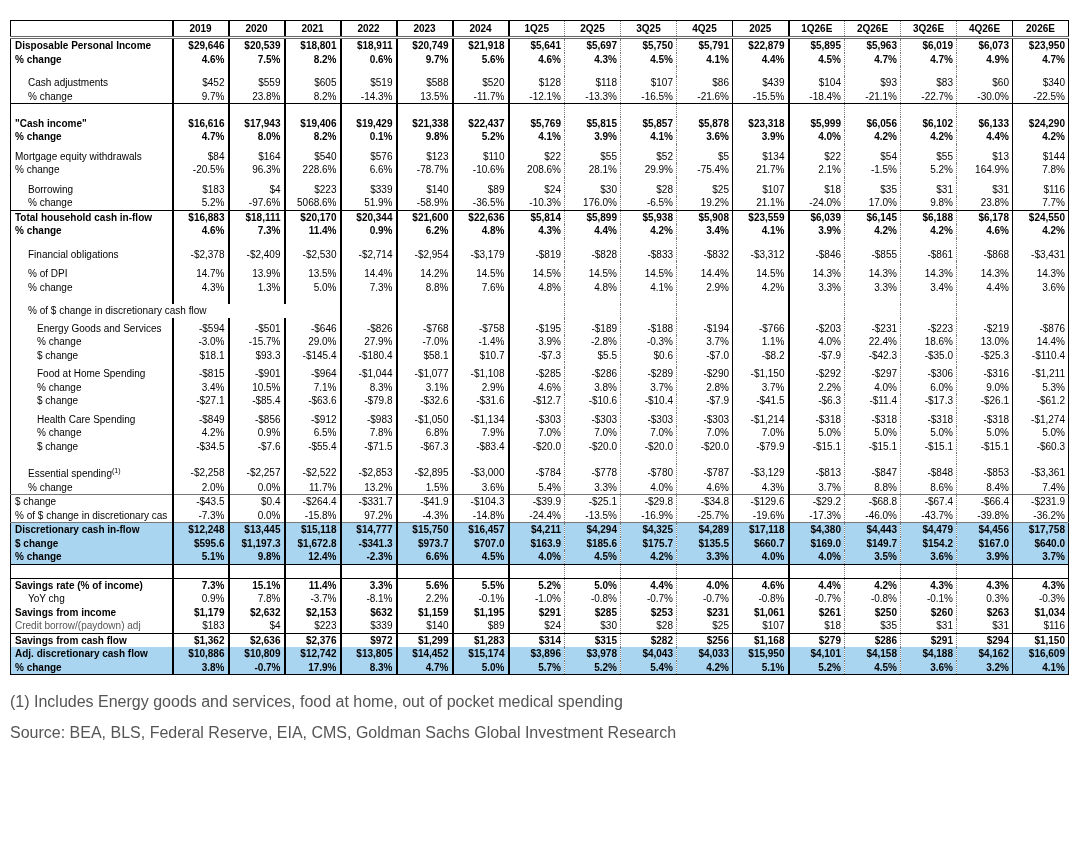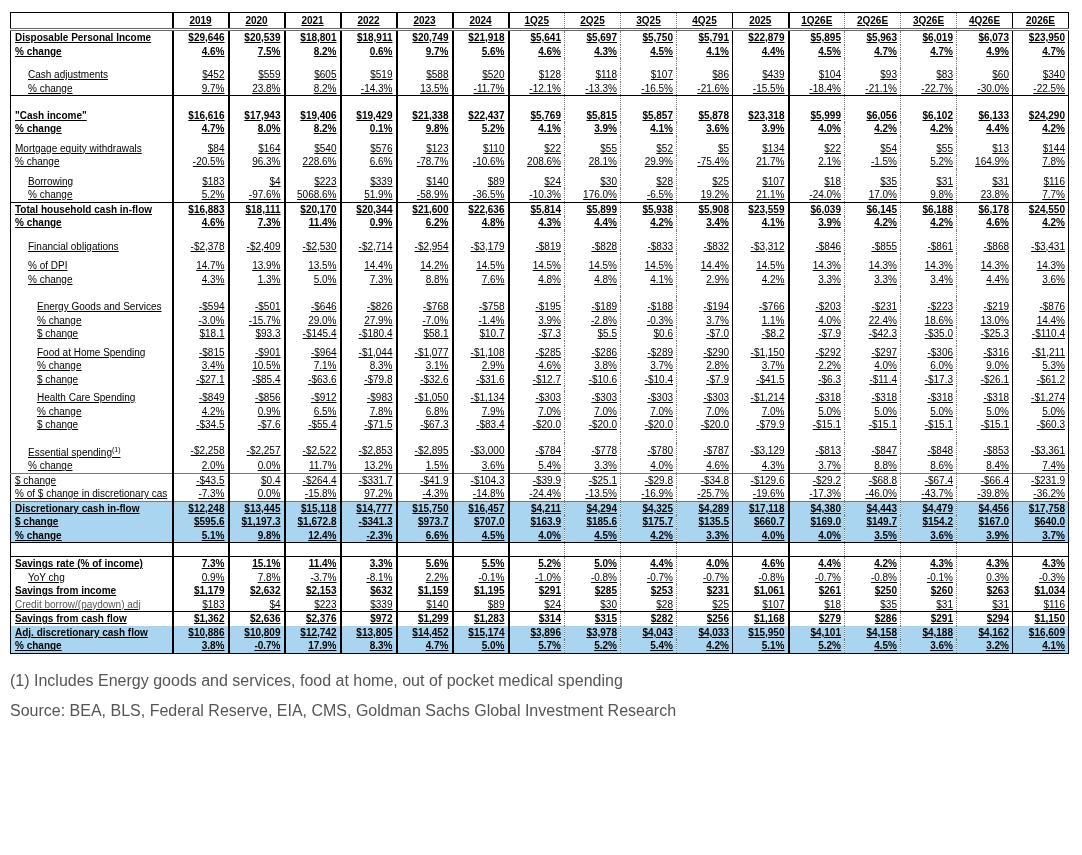--- a/index.html
+++ b/index.html
@@ -1,20 +1,20 @@
 <!DOCTYPE html>
 <html style="--hl: #aad5f0;"><head>
 <meta charset="utf-8">
 <style>
   html,body{margin:0;padding:0;background:#ffffff;}
   body{width:1082px;font-family:"Liberation Sans","DejaVu Sans",sans-serif;color:#000;}
   .page{padding:8px 10px 10px 10px;}
   .title{font-size:17.5px;font-weight:bold;color:#1b1b1b;line-height:1.85;margin:2px 0 14px 0;letter-spacing:-0.2px;}
   .title div{white-space:nowrap;}
-  table{border-collapse:collapse;table-layout:fixed;width:912px;border:1.5px solid #000;margin-top:4px;text-decoration:underline;}
+  table{border-collapse:collapse;table-layout:fixed;width:912px;border:1.5px solid #000;margin-top:12px;}
   td{font-size:10px;line-height:13.5px;height:13.5px;padding:0 3px 0 0;text-align:right;overflow:hidden;white-space:nowrap;vertical-align:middle;}
   thead td{font-weight:bold;text-align:center;border-bottom:3px double #666;height:15px;padding:0;}
   td.lbl{text-align:left;padding-left:4px;padding-right:10px;}
   td.i1{padding-left:17px;}
   td.i2{padding-left:26px;}
   tr.bold td{font-weight:bold;}
   tr.hl td{background:var(--hl,#aad5f0);}
   tr.line td{border-top:1.5px solid #000;}
   tr.thinline td{border-top:1px solid #777;}
   tr.spacer td{height:auto;}
@@ -486,20 +486,37 @@
           <td class="q"></td>
           <td class="q"></td>
           <td class="e"></td>
           <td class="t"></td>
           <td class="q"></td>
           <td class="q"></td>
           <td class="q"></td>
           <td class="e"></td>
           <td class=""></td>
         </tr>
+        <tr class="">
+          <td class="lbl  i1" colspan="3"><span>% of $ change in discretionary cash flow</span></td>
+          <td class="y"></td>
+          <td class="y"></td>
+          <td class="y"></td>
+          <td class="y"></td>
+          <td class="q"></td>
+          <td class="q"></td>
+          <td class="q"></td>
+          <td class="e"></td>
+          <td class="t"></td>
+          <td class="q"></td>
+          <td class="q"></td>
+          <td class="q"></td>
+          <td class="e"></td>
+          <td class=""></td>
+        </tr>
         <tr class="spacer" style="height: 4px;">
           <td class="lbl lblcol"></td>
           <td class="y"></td>
           <td class="y"></td>
           <td class="y"></td>
           <td class="y"></td>
           <td class="y"></td>
           <td class="y"></td>
           <td class="q"></td>
           <td class="q"></td>

